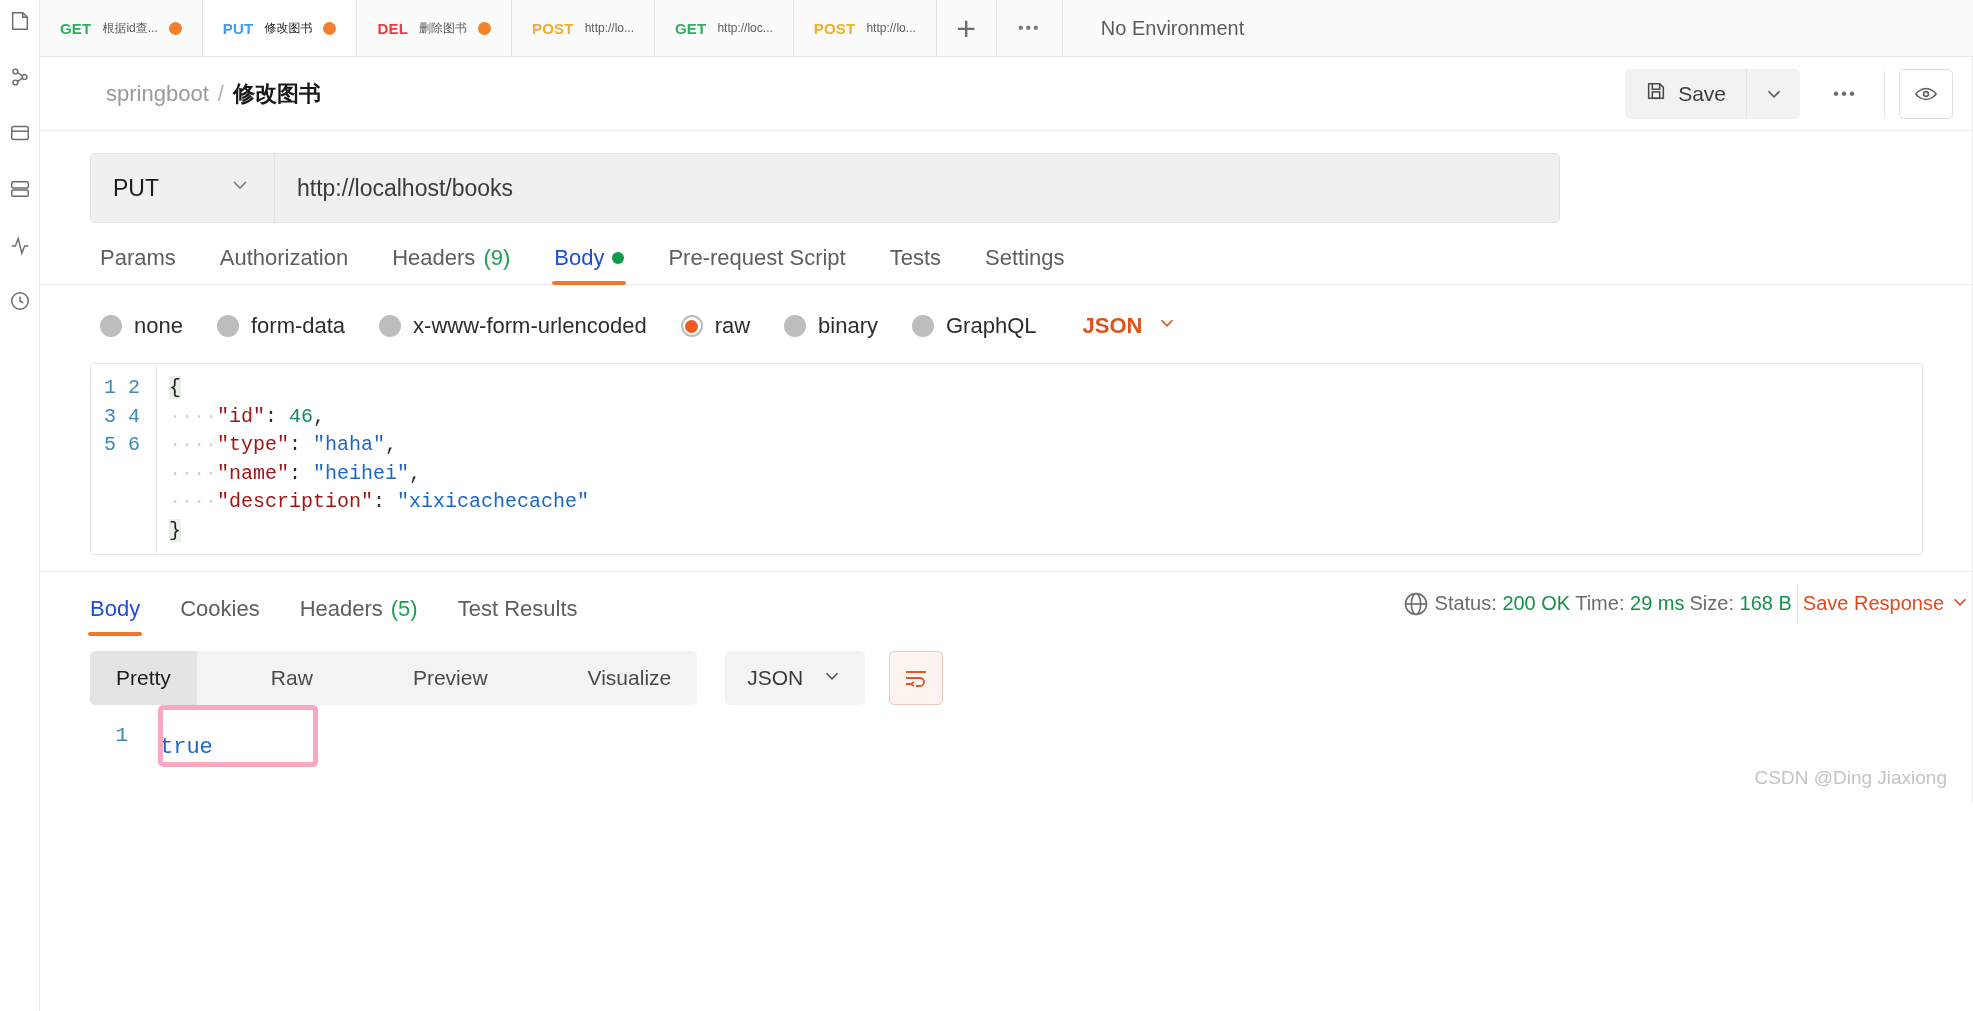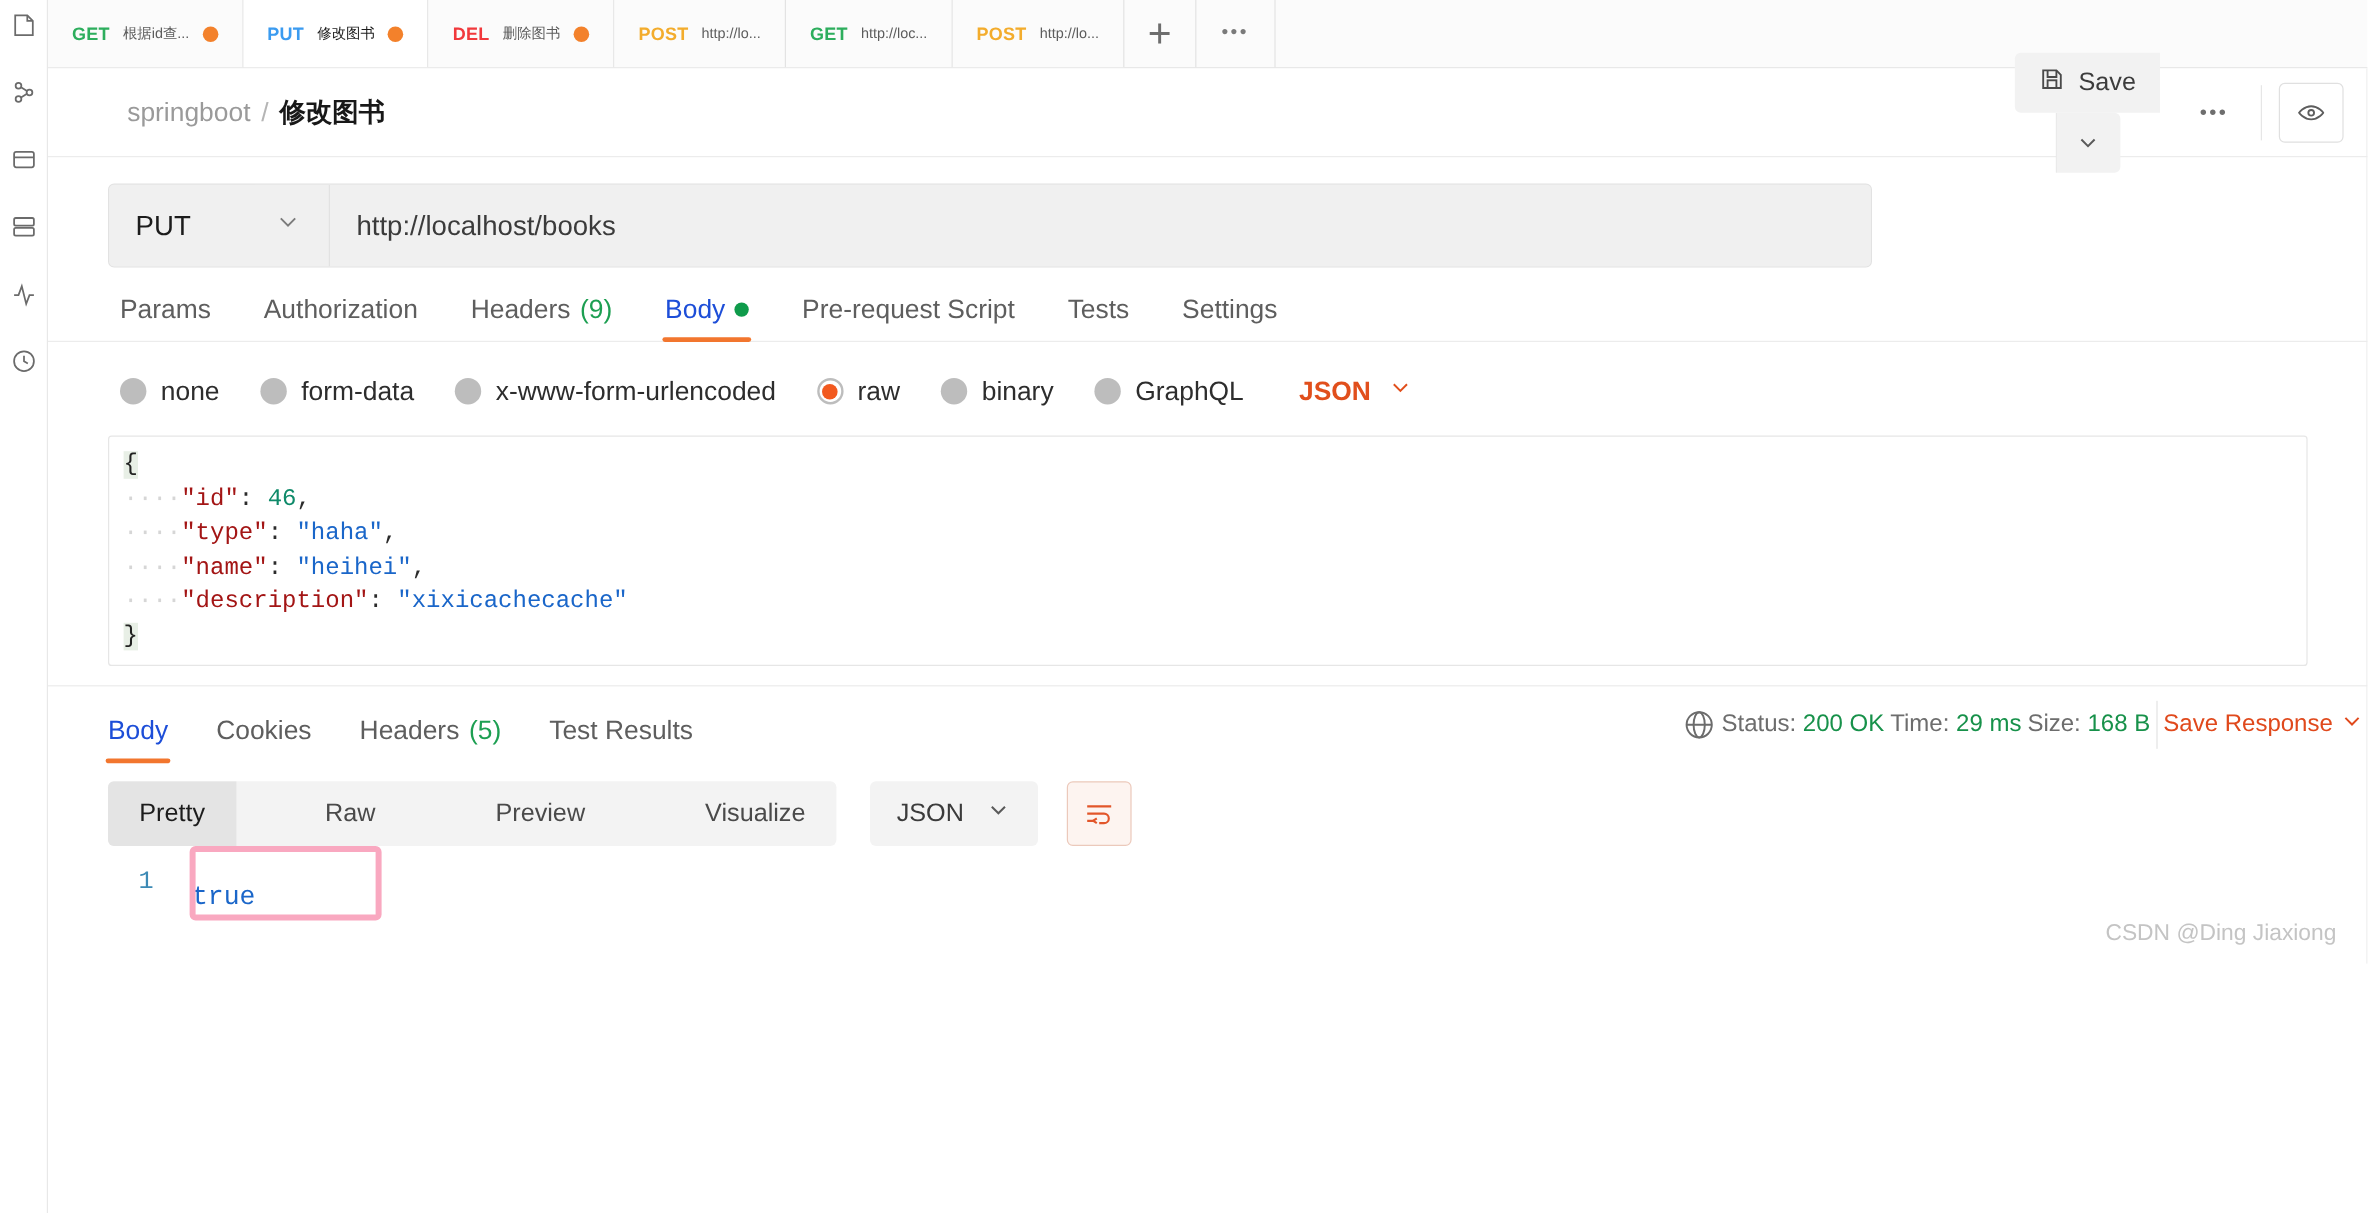--- a/index.html
+++ b/index.html
@@ -64,21 +64,21 @@
 
   
   .crumbrow {
     height: 74px; flex: 0 0 74px; display: flex; align-items: center;
     padding: 0 0 0 66px; border-bottom: 1px solid #ececec; background: #fff;
   }
   .crumb { font-size: 22px; color: #9a9a9a; cursor: pointer; }
   .crumb-sep { font-size: 22px; color: #b5b5b5; margin: 0 9px; }
   .crumb-cur { font-size: 22px; color: #181818; font-weight: 700; cursor: pointer; }
   .crumb-spacer { flex: 1; }
-  .save-group { display: flex; align-items: center; margin-right: 14px; flex-direction: column; }
+  .save-group { display: flex; align-items: flex-end; margin-right: 14px; }
   .save-btn {
     display: flex; align-items: center; gap: 11px;
     background: #f2f2f2; border: none; border-radius: 5px 0 0 5px;
     padding: 0 20px; height: 50px; cursor: pointer;
     font-size: 21px; color: #3c3c3c; font-family: inherit;
   }
   .save-caret {
     background: #f2f2f2; border: none; border-left: 1px solid #e4e4e4;
     border-radius: 0 5px 5px 0; width: 54px; height: 50px;
     display: flex; align-items: center; justify-content: center; cursor: pointer; color: #5a5a5a;
@@ -307,20 +307,21 @@
       <div class="tab">
         <span class="verb get">GET</span>
         <span class="tname">http://loc...</span>
       </div>
       <div class="tab">
         <span class="verb post">POST</span>
         <span class="tname">http://lo...</span>
       </div>
       <div class="tab-plus">+</div>
       <div class="tab-more">•••</div>
+      <div class="env-area">No Environment</div>
     </div>
 
     <div class="crumbrow">
       <span class="crumb">springboot</span>
       <span class="crumb-sep">/</span>
       <span class="crumb-cur">修改图书</span>
       <span class="crumb-spacer"></span>
       <div class="save-group">
         <button class="save-btn">
           <span>
@@ -417,20 +418,26 @@
         <span>JSON</span>
         <span class="caret">
           <svg width="22" height="22" viewBox="0 0 24 24" fill="none" stroke="currentColor" stroke-width="1.8">
               <path d="M6 9l6 6 6-6"></path>
             </svg>
         </span>
       </div>
     </div>
 
     <div class="editor">
+      <div class="gutter" id="req-gutter">1
+2
+3
+4
+5
+6</div>
       <div class="code" id="req-code"><span class="brace">{</span>
 <span class="ind">····</span><span class="key">"id"</span><span class="punct">: </span><span class="num">46</span><span class="punct">,</span>
 <span class="ind">····</span><span class="key">"type"</span><span class="punct">: </span><span class="str">"haha"</span><span class="punct">,</span>
 <span class="ind">····</span><span class="key">"name"</span><span class="punct">: </span><span class="str">"heihei"</span><span class="punct">,</span>
 <span class="ind">····</span><span class="key">"description"</span><span class="punct">: </span><span class="str">"xixicachecache"</span>
 <span class="brace">}</span></div>
     </div>
 
     <div class="resp-top">
       <div class="resp-tabs">

